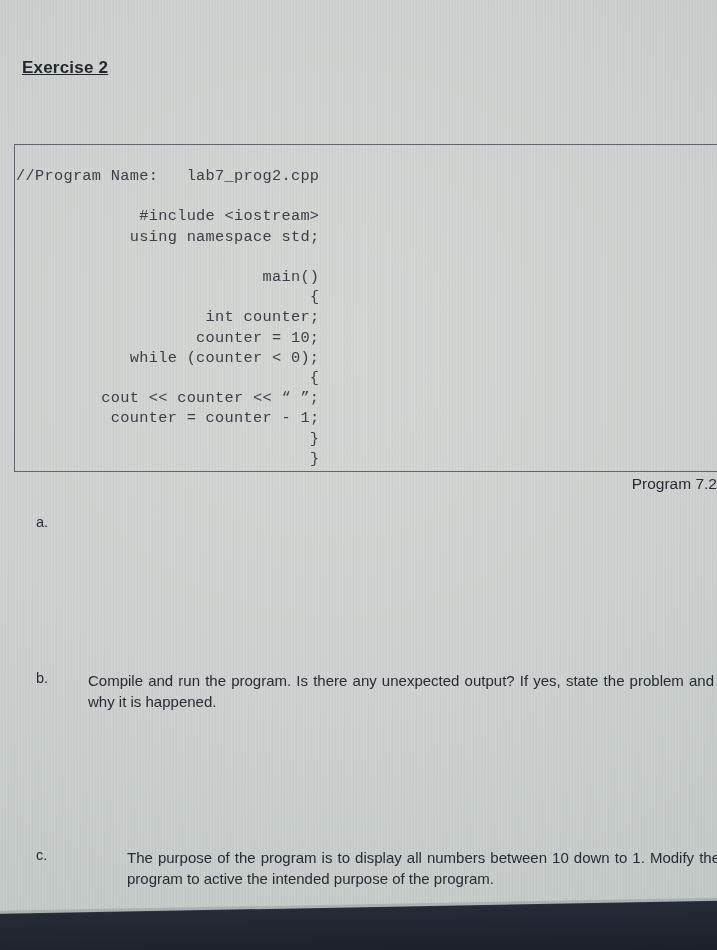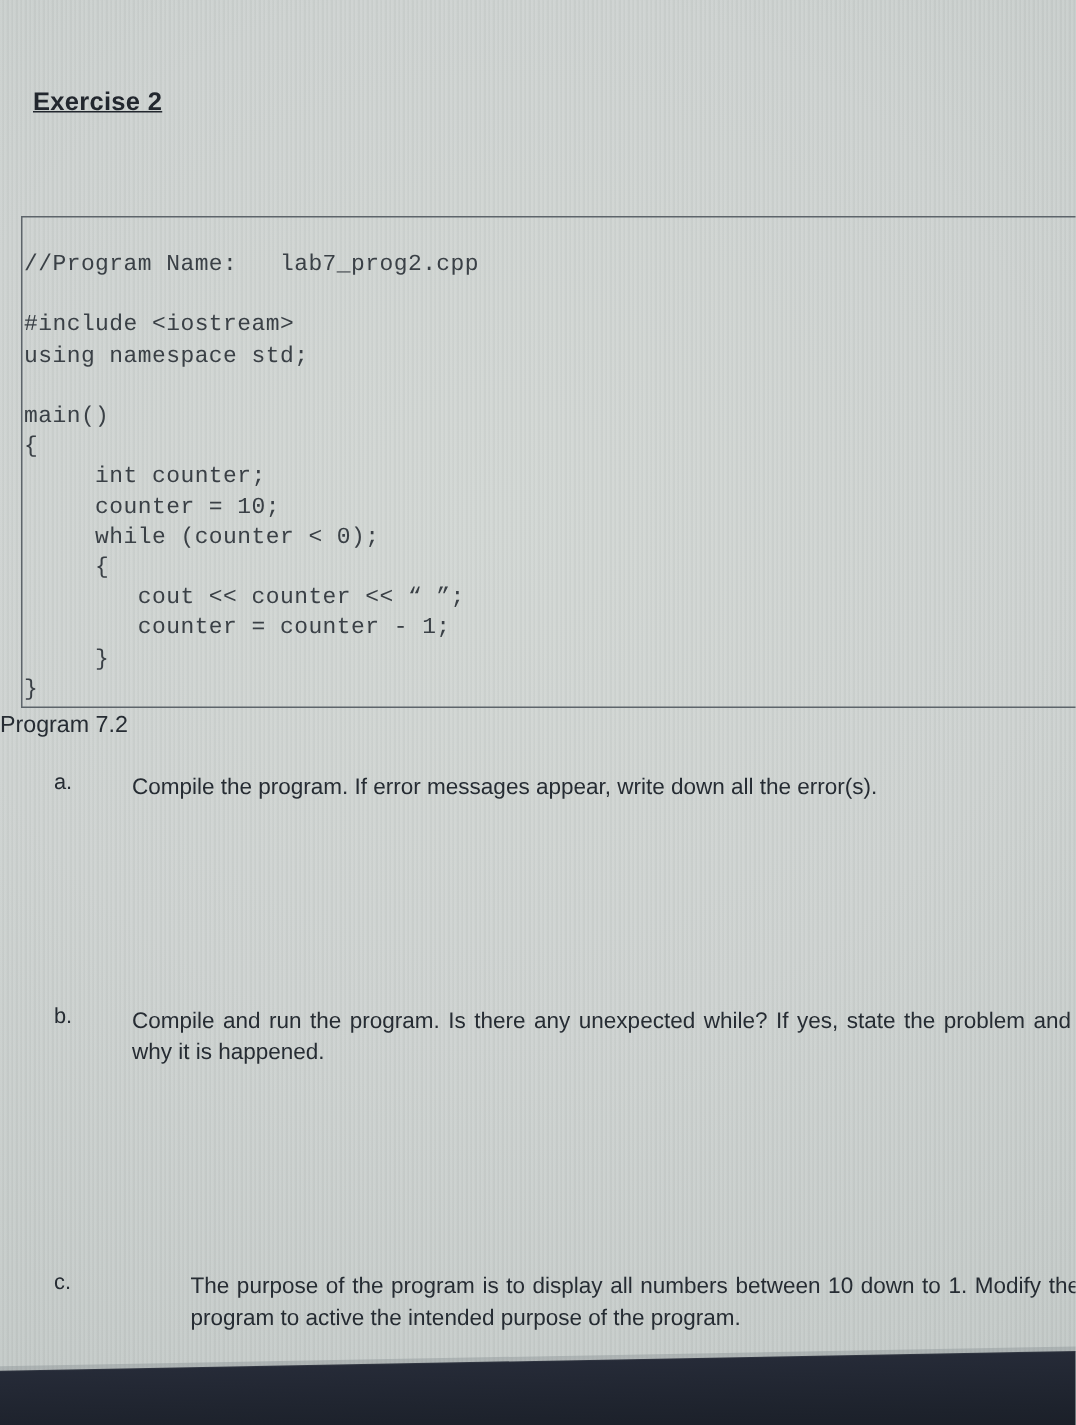--- a/index.html
+++ b/index.html
@@ -107,29 +107,30 @@
     position: absolute;
     left: 16px;
     top: 166px;
     margin: 0;
     font-family: "Liberation Mono", monospace;
     font-size: 15.3px;
     line-height: 20.2px;
     color: #3a4046;
     white-space: pre;
     letter-spacing: 0.3px;
+    text-align: right;
   }
 
   
   .program-caption {
     position: absolute;
     left: 0;
     top: 475px;
     width: 717px;
-    text-align: left;
+    text-align: right;
     font-size: 15.5px;
     color: #262c33;
   }
 
   
   .question {
     position: absolute;
     display: flex;
     align-items: flex-start;
   }
@@ -180,26 +181,25 @@
      {
         cout &lt;&lt; counter &lt;&lt; “ ”;
         counter = counter - 1;
      }
 }</pre>
 
   <div class="program-caption">Program 7.2</div>
 
   <div class="question" id="question-a">
     <span class="q-letter">a.</span>
-    <span class="q-text">Compile the program. If error messages appear, write down all the error(s).</span>
   </div>
 
   <div class="question" id="question-b">
     <span class="q-letter">b.</span>
-    <span class="q-text">Compile and run the program. Is there any unexpected while? If yes, state the problem and why it is happened.</span>
+    <span class="q-text">Compile and run the program. Is there any unexpected output? If yes, state the problem and why it is happened.</span>
   </div>
 
   <div class="question" id="question-c">
     <span class="q-letter">c.</span>
     <span class="q-text">The purpose of the program is to display all numbers between 10 down to 1. Modify the program to active the intended purpose of the program.</span>
   </div>
 
 </div>
 
 <div class="desk-edge"></div>

